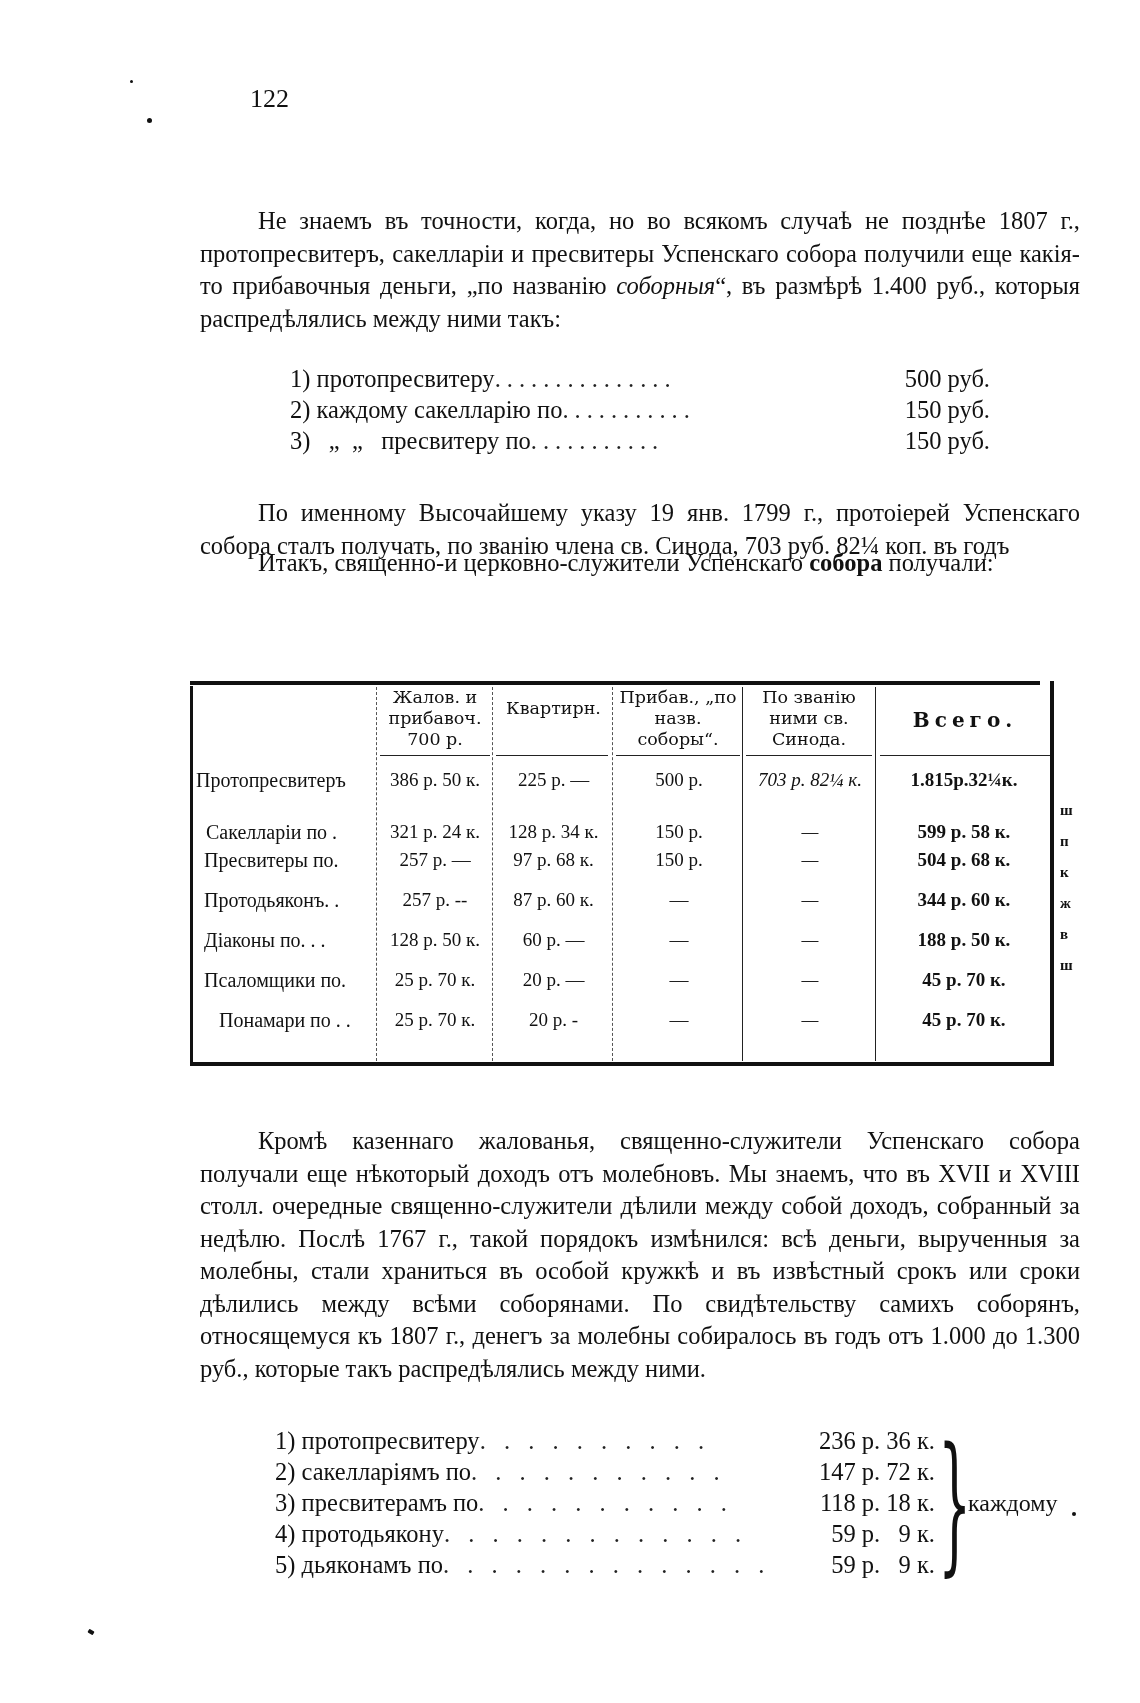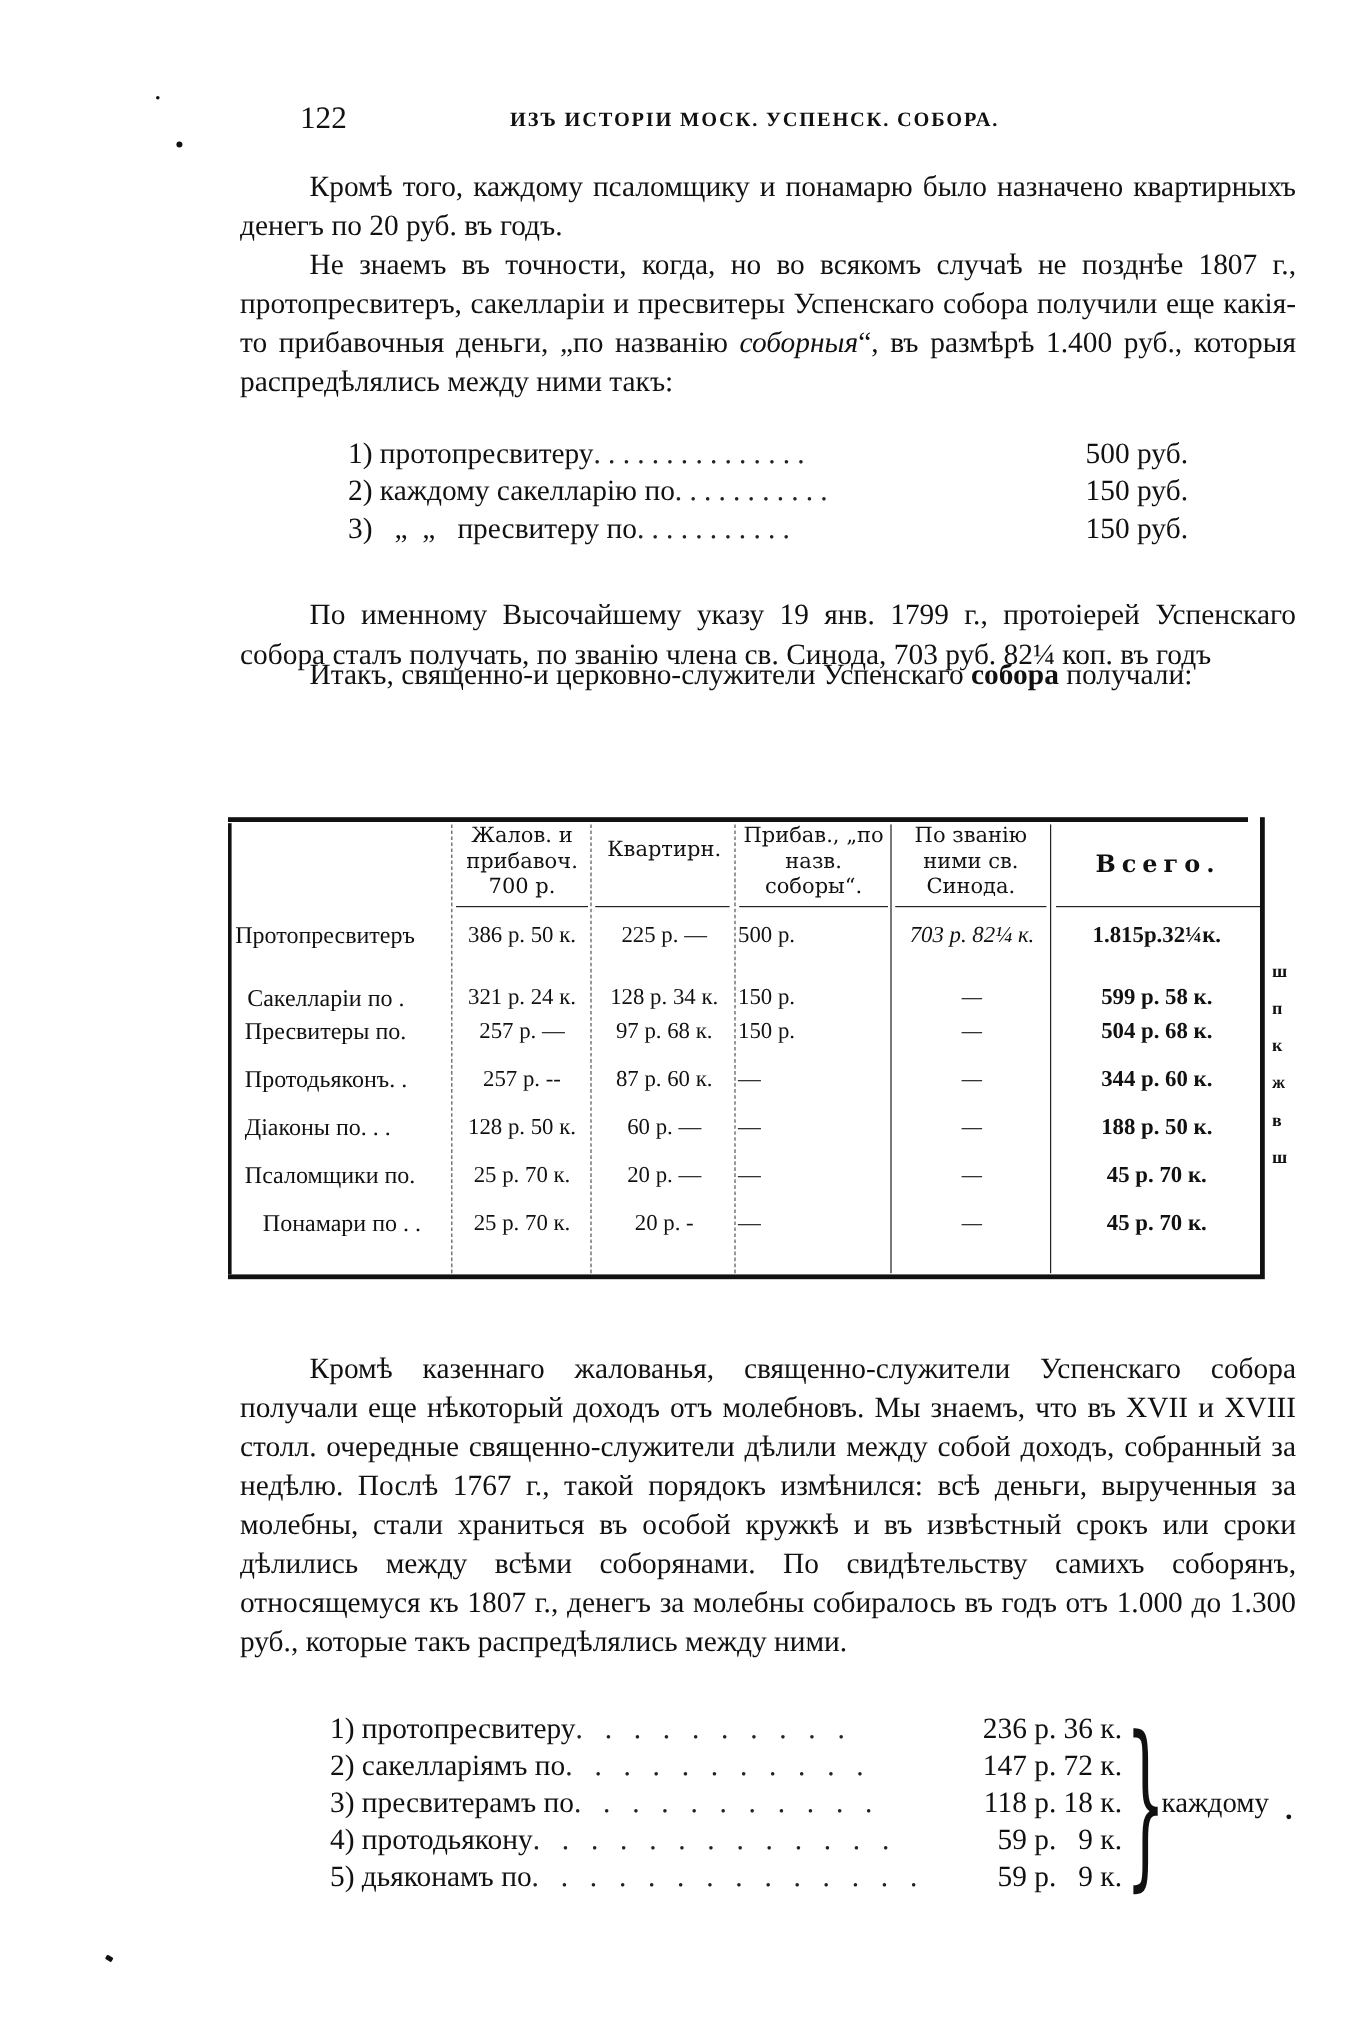--- a/index.html
+++ b/index.html
@@ -35,43 +35,39 @@
   .vline { position: absolute; top: 6px; width: 1px; height: 374px; border-left: 1px dashed #555; }
   .vline.solid { border-left: 1px solid #222; }
   .hline { position: absolute; top: 74px; height: 1px; background: #222; }
   .th { position: absolute; top: 6px; height: 66px; font-size: 17.5px; line-height: 21px; text-align: center; font-family: "DejaVu Serif", serif; }
   .th.total { font-weight: bold; letter-spacing: 5px; font-size: 20px; line-height: 66px; }
   .row { position: absolute; left: 0; width: 863px; height: 40px; font-size: 19px; }
   .cell { position: absolute; top: 0; white-space: nowrap; }
   .cell.name { left: 6px; font-size: 20px; }
   .cell.c1 { left: 190px; width: 110px; text-align: center; }
   .cell.c2 { left: 306px; width: 115px; text-align: center; }
-  .cell.c3 { left: 425px; width: 128px; text-align: left; }
+  .cell.c3 { left: 425px; width: 128px; text-align: center; }
   .cell.c4 { left: 555px; width: 130px; text-align: center; font-style: italic; }
   .cell.c5 { left: 688px; width: 172px; text-align: center; font-weight: bold; }
   .margin-mark { position: absolute; background: #111; border-radius: 50%; }
   .stray-glyphs { position: absolute; left: 1060px; top: 795px; width: 18px; font-size: 15px; line-height: 31px; font-weight: bold; }
 </style>
 </head>
 <body>
 
 <div class="page">
 
   <div class="running-head">
     <span class="page-num">122</span>
-    <span class="head-title">ИЗЪ ИСТОРІИ МОСК. УСПЕНСК. СОБОРА.</span>
   </div>
 
   <div class="margin-mark" style="left:147px; top:118px; width:5px; height:5px;"></div>
   <div class="margin-mark" style="left:130px; top:80px; width:3px; height:3px;"></div>
   <div class="margin-mark" style="left:88px; top:1630px; width:6px; height:4px; border-radius:1px; transform:rotate(30deg);"></div>
 
-  <div class="text-block" style="top:140px;">
-    <p class="para">Кромѣ того, каждому псаломщику и понамарю было назначено квартирныхъ денегъ по 20 руб. въ годъ.</p>
-  </div>
 
   <div class="text-block" style="top:205px;">
     <p class="para"><span>Не знаемъ въ точности, когда, но во всякомъ случаѣ не позднѣе 1807 г., протопресвитеръ, сакелларіи и пресвитеры Успенскаго собора получили еще какія-то прибавочныя деньги, „по названію </span><span class="ital">соборныя</span><span>“, въ размѣрѣ 1.400 руб., которыя распредѣлялись между ними такъ:</span></p>
   </div>
 
   <div class="list list1">
     <div class="list-row">
       <span>1) протопресвитеру</span>
       <span class="dots">...............</span>
       <span class="amt">500 руб.</span>

